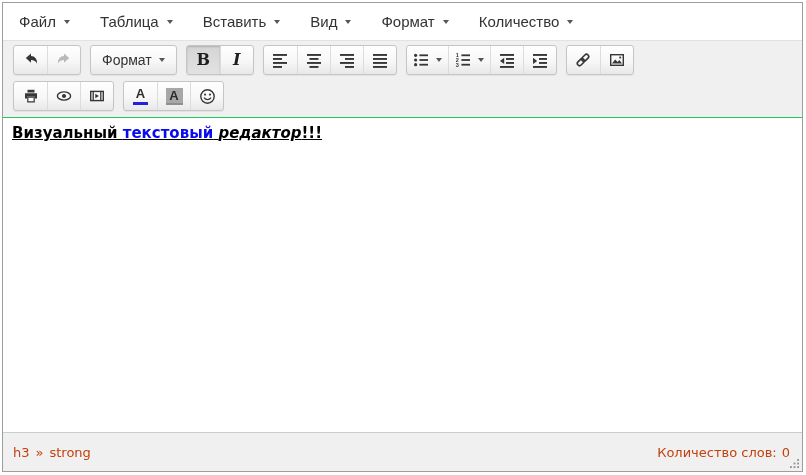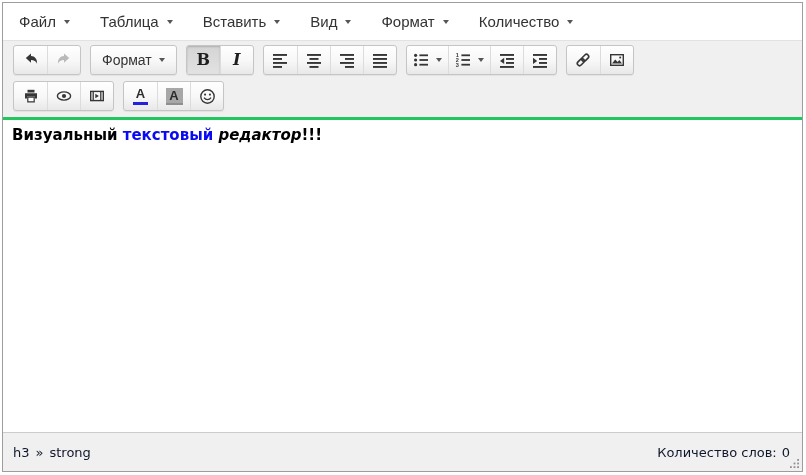--- a/index.html
+++ b/index.html
@@ -85,41 +85,42 @@
     width: 17px; height: 17px; background: #a7a7a7;
     border-bottom: 2px solid #8e8e8e;
     display: flex; align-items: center; justify-content: center;
     font-size: 13px; font-weight: bold; color: #2c2c2c;
   }
 
   
   .content {
     flex: 1 1 auto;
     background: #fff;
-    border-top: 3px solid #22c55e;
+    border-top: 1px solid #22c55e;
     padding: 5px 9px;
     overflow: hidden;
     cursor: text;
+    text-decoration: underline;
   }
   .content h3 {
     font-family: "DejaVu Sans", sans-serif;
     font-size: 15px; font-weight: bold; color: #000;
     margin: 1px 0 0 0;
   }
   .content .blue { color: #0a0af0; }
   .content em { font-style: italic; }
 
   
   .statusbar {
     flex: 0 0 auto; position: relative;
     display: flex; align-items: center; justify-content: space-between;
     height: 39px; padding: 0 12px 0 10px;
     background: #f0f0f0; border-top: 1px solid #cccccc;
     font-family: "DejaVu Sans", sans-serif;
-    font-size: 13px; color: #0f172a;
+    font-size: 13px; color: #c2410c;
   }
   .path { display: flex; align-items: center; gap: 6px; }
   .path-item { cursor: pointer; }
   .wordcount { display: flex; gap: 5px; text-align: center; }
   .resize-handle { position: absolute; right: 2px; bottom: 2px; width: 12px; height: 12px; cursor: nwse-resize; }
 
   svg { display: block; }
 </style>
 </head>
 <body>

